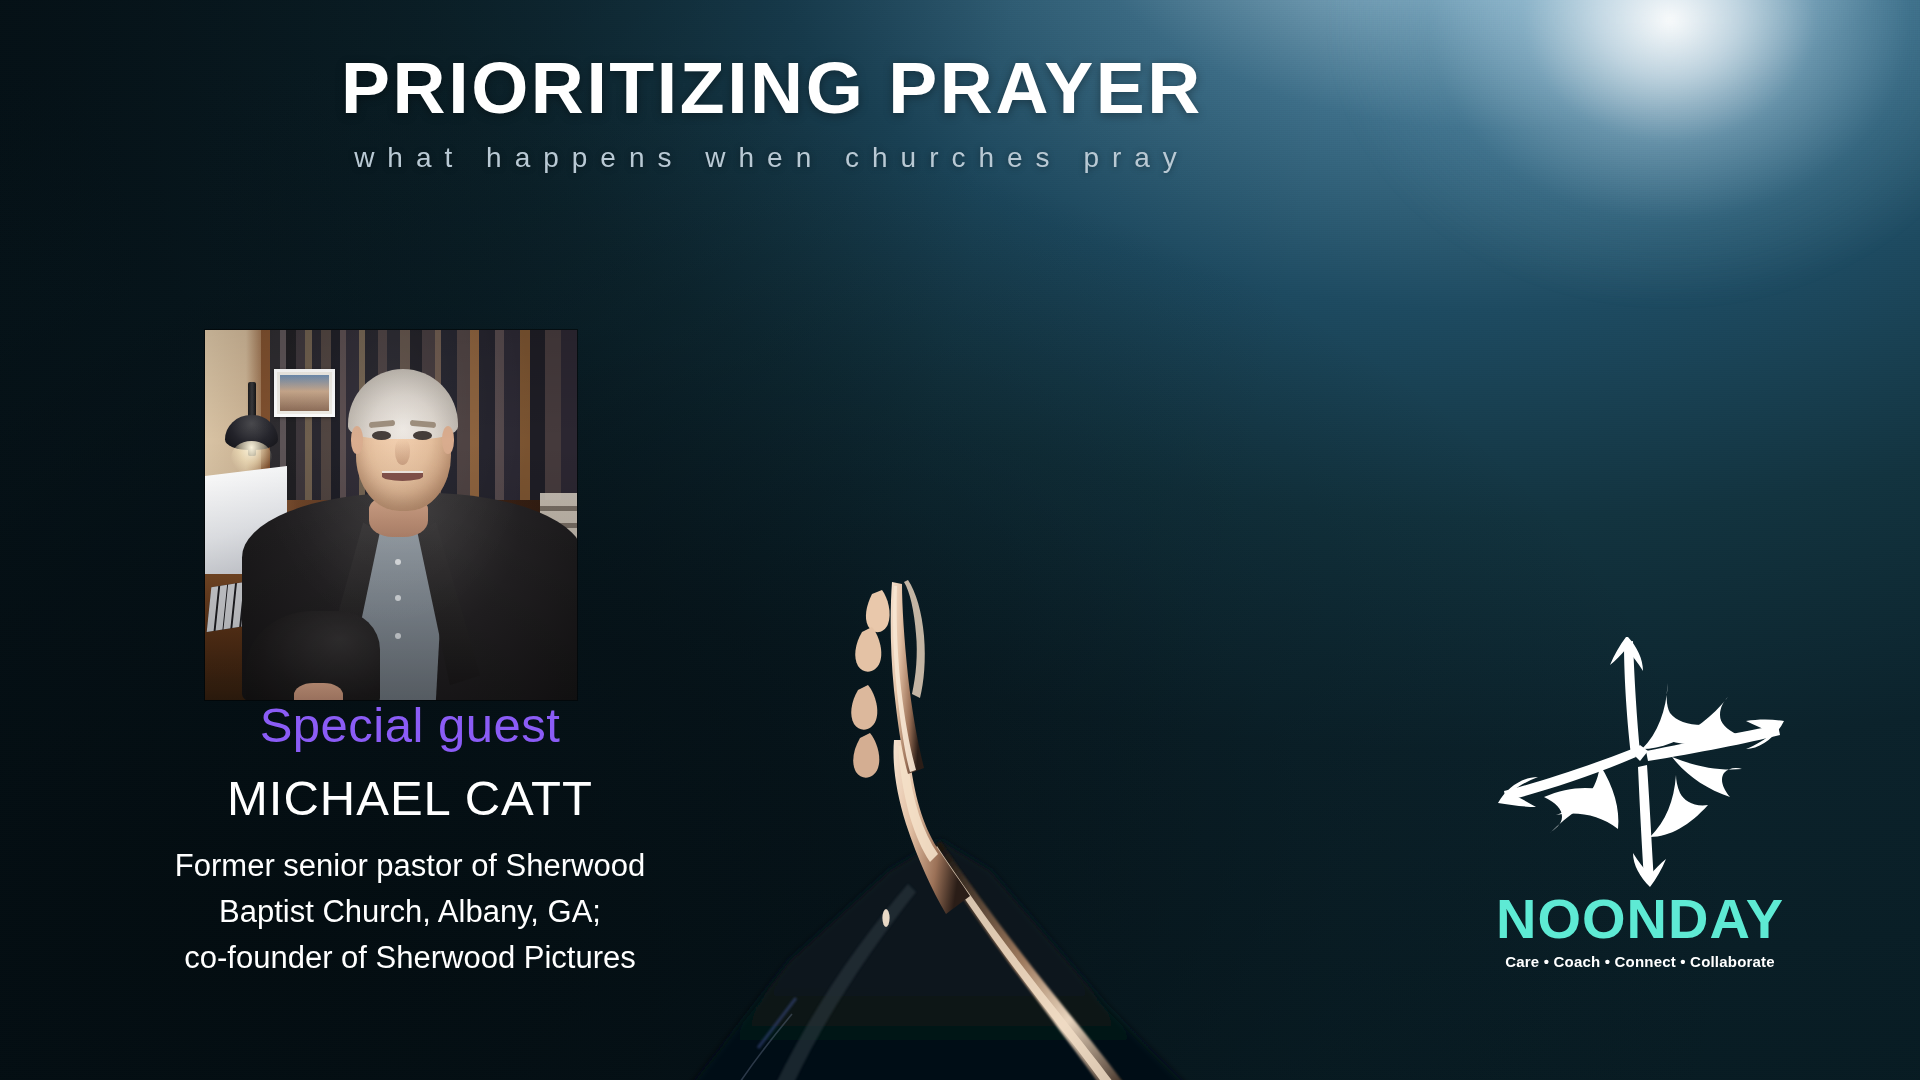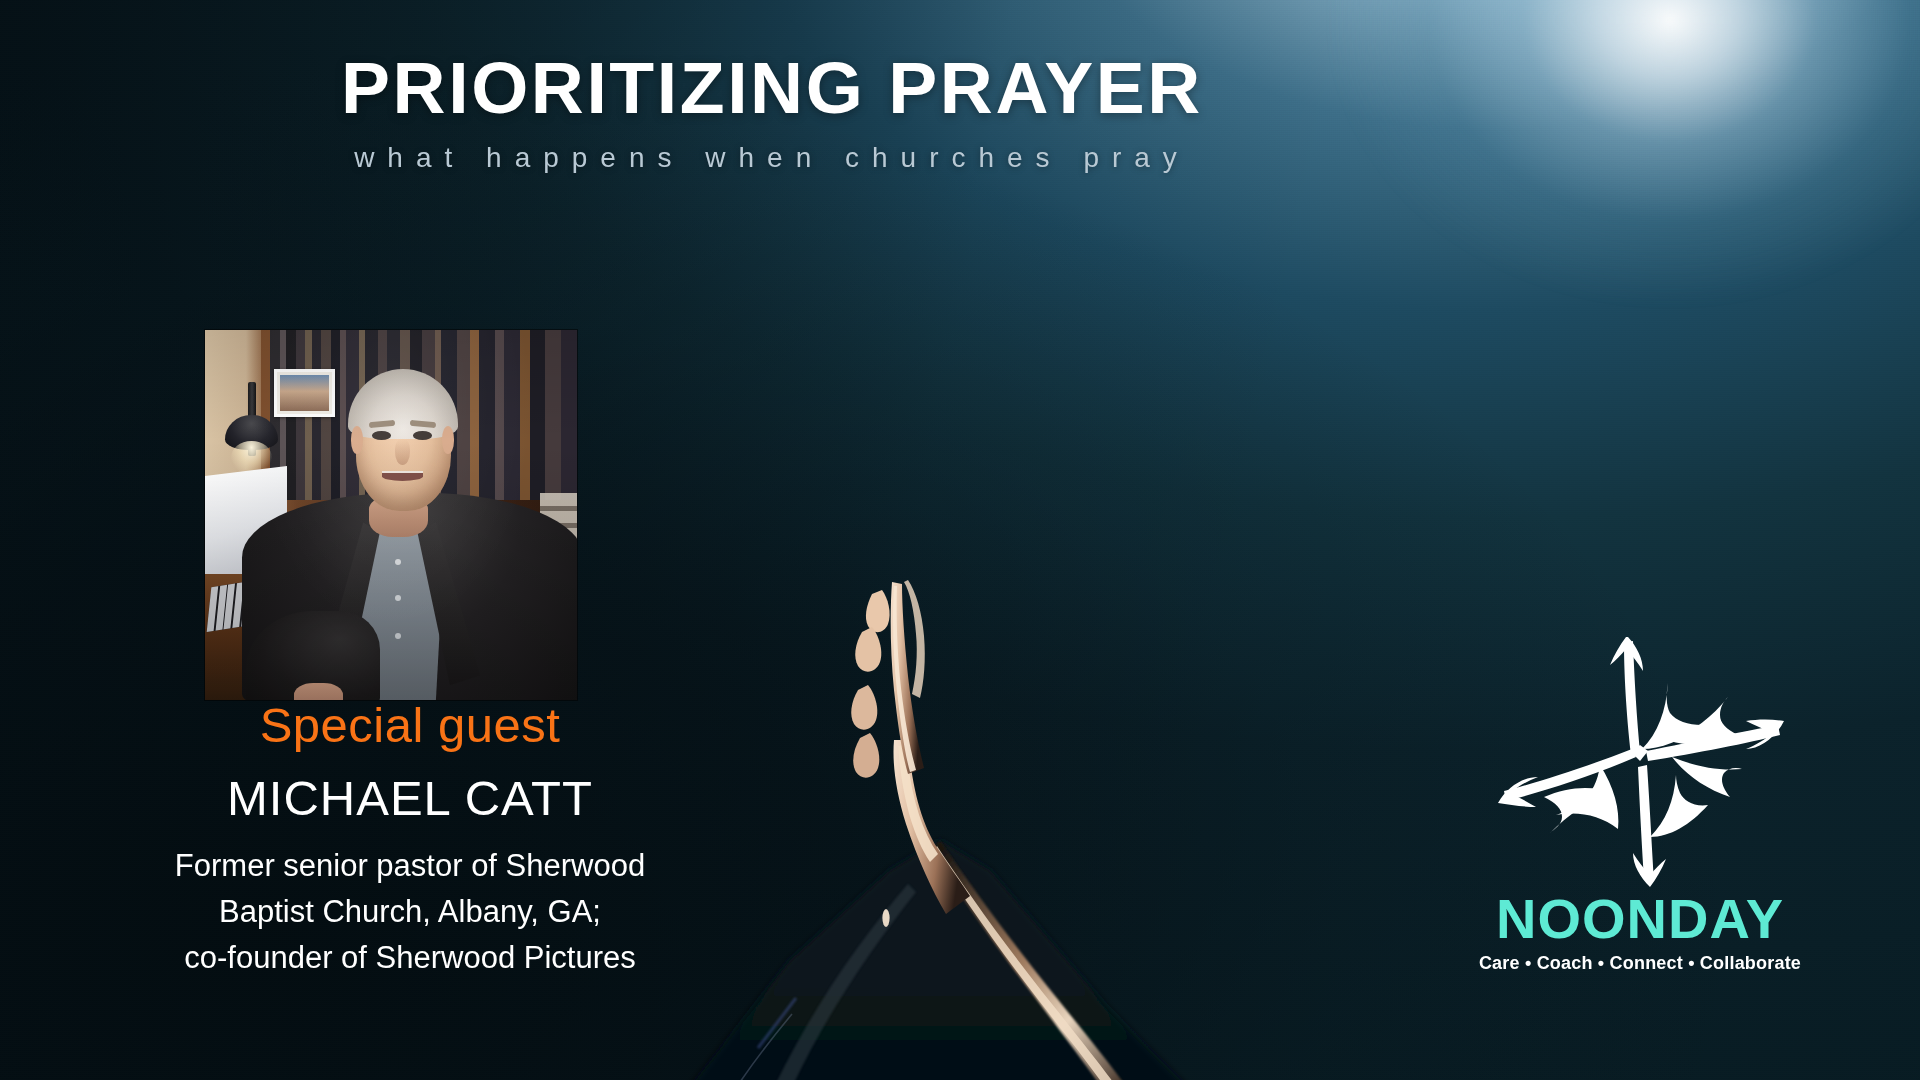--- a/index.html
+++ b/index.html
@@ -258,21 +258,21 @@
     left:40px; top:700px; width:740px;
     text-align:center;
     color:#ffffff;
   }
   .guest-kicker {
     font-family:"Liberation Sans", sans-serif;
     font-weight:300;
     font-size:49px;
     line-height:1.05;
     letter-spacing:.5px;
-    color:#f97316;
+    color:#8b5cf6;
   }
   .guest-name {
     margin-top:22px;
     font-family:"Liberation Sans", sans-serif;
     font-weight:300;
     font-size:49px;
     line-height:1.05;
     letter-spacing:1px;
     color:#ffffff;
   }
@@ -300,21 +300,21 @@
     font-weight:bold;
     font-size:56px;
     letter-spacing:1px;
     color:#5eead4;
     line-height:1;
   }
   .logo-tag {
     margin-top:7px;
     font-family:"Liberation Sans", sans-serif;
     font-weight:600;
-    font-size:18px;
+    font-size:15px;
     letter-spacing:.2px;
     color:#ffffff;
     line-height:1;
   }
 </style>
 </head>
 <body>
 
 <div id="stage">
 

